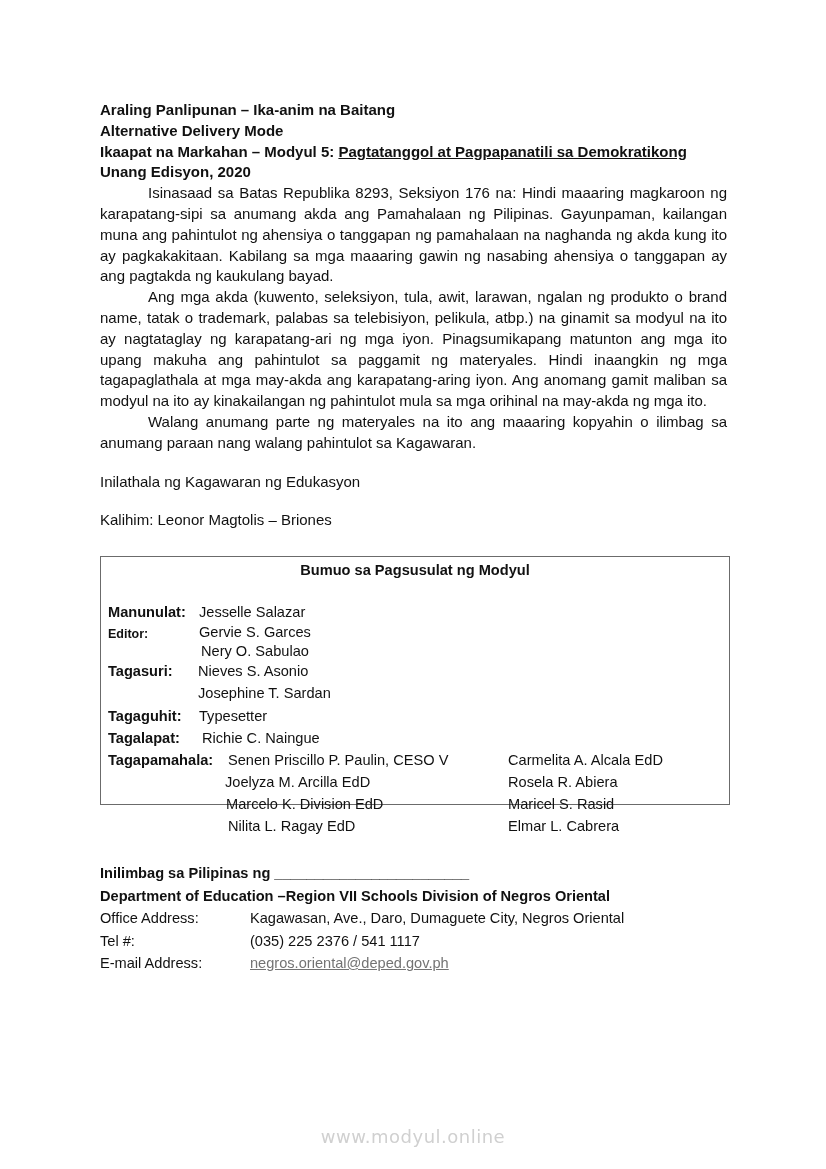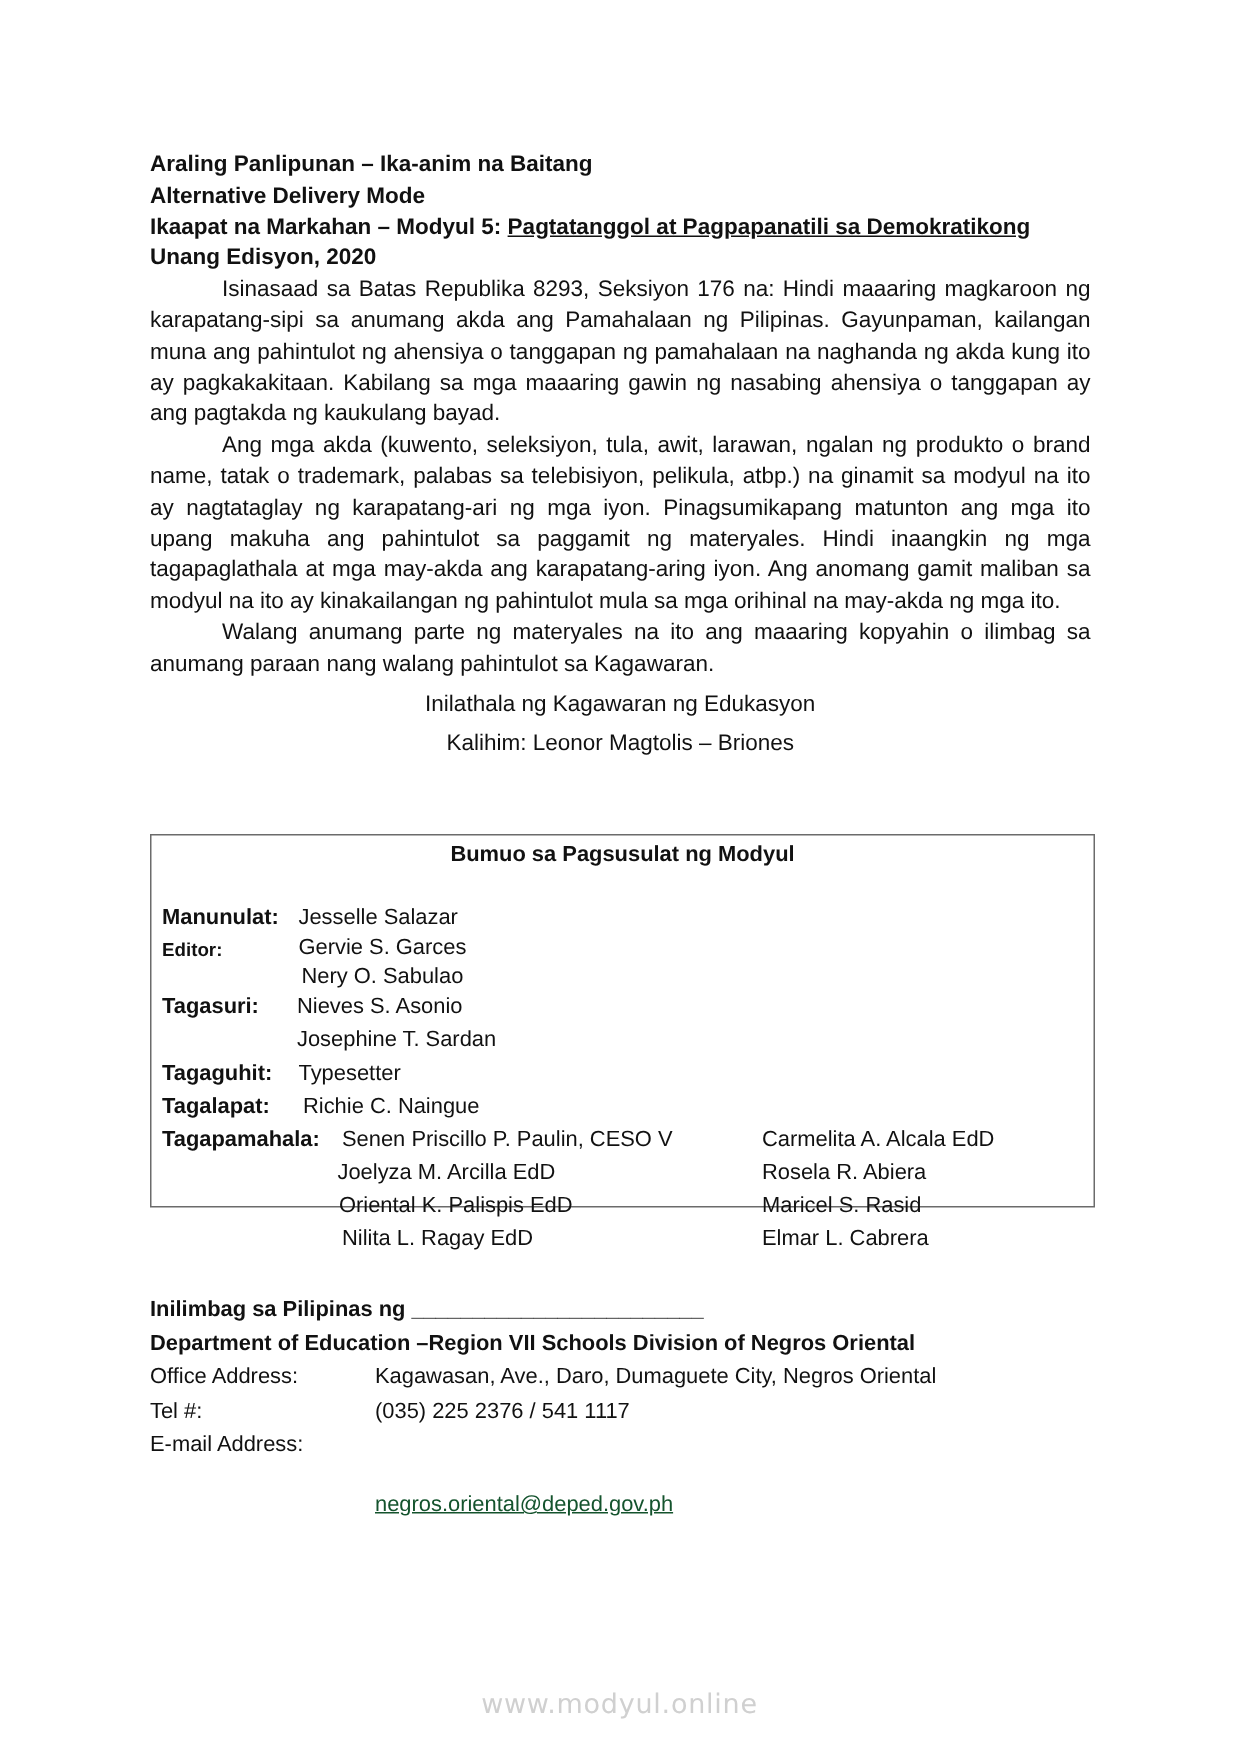--- a/index.html
+++ b/index.html
@@ -3,32 +3,32 @@
 <meta charset="utf-8">
 <style>
   html, body { margin:0; padding:0; background:#ffffff; }
   body { width:826px; height:1169px; position:relative; overflow:hidden;
          font-family:"Liberation Sans", sans-serif; color:#111; }
   .page { position:absolute; left:100px; top:100px; width:627px; font-size:15px; line-height:20.8px; }
   .b { font-weight:bold; }
   .u { text-decoration:underline; }
   .head-line { display:block; font-weight:bold; }
   p.body { margin:0; text-align:justify; text-indent:48px; }
-  .plain { display:block; margin-top:6px; line-height:20.8px;text-align:center; }
+  .plain { display:block; margin-top:18px; line-height:20.8px; }
   .credits { position:absolute; left:100px; top:556px; width:630px; height:249px;
              border:1px solid #6b6b6b; box-sizing:border-box; font-size:14.6px; }
   .credits .title { position:absolute; left:0; right:0; top:5px; text-align:center; font-weight:bold; }
   .row { position:absolute; left:7px; white-space:nowrap; }
   .lbl { font-weight:bold; display:inline-block; }
   .lbl.small { font-size:12.5px; }
   .val { position:absolute; white-space:nowrap; }
   .footer { position:absolute; left:100px; top:862px; width:640px; font-size:14.6px; line-height:22.5px; }
   .frow { position:relative; height:22.5px; white-space:nowrap; }
   .fval { position:absolute; left:150px; top:0; }
-  a.email { color:#14532d; text-decoration:underline;margin-top:40px; }
+  a.email { color:#737373; text-decoration:underline; }
   .watermark { position:absolute; left:0; right:0; top:1126px; text-align:center; font-size:18px;
                color:#d0d0d0; letter-spacing:0.5px; font-family:"DejaVu Sans", sans-serif; }
 </style>
 </head>
 <body>
 
 <div class="page">
   <span class="head-line">Araling Panlipunan – Ika-anim na Baitang</span>
   <span class="head-line">Alternative Delivery Mode</span>
   <span class="head-line"><span>Ikaapat na Markahan – Modyul 5: </span><span class="u">Pagtatanggol at Pagpapanatili sa Demokratikong</span></span>
@@ -72,21 +72,21 @@
   <div class="row" style="top:195px;">
     <span class="lbl">Tagapamahala:</span>
     <span class="val" style="left:120px;top:0;">Senen Priscillo P. Paulin, CESO V</span>
     <span class="val" style="left:400px;top:0;">Carmelita A. Alcala EdD</span>
   </div>
   <div class="row" style="top:217px;">
     <span class="val" style="left:117px;top:0;">Joelyza M. Arcilla EdD</span>
     <span class="val" style="left:400px;top:0;">Rosela R. Abiera</span>
   </div>
   <div class="row" style="top:239px;">
-    <span class="val" style="left:118px;top:0;">Oriental K. Palispis EdD</span>
+    <span class="val" style="left:118px;top:0;">Marcelo K. Division EdD</span>
     <span class="val" style="left:400px;top:0;">Maricel S. Rasid</span>
   </div>
   <div class="row" style="top:261px;">
     <span class="val" style="left:120px;top:0;">Nilita L. Ragay EdD</span>
     <span class="val" style="left:400px;top:0;">Elmar L. Cabrera</span>
   </div>
 </div>
 
 <div class="footer">
   <div class="frow b">Inilimbag sa Pilipinas ng ________________________</div>

